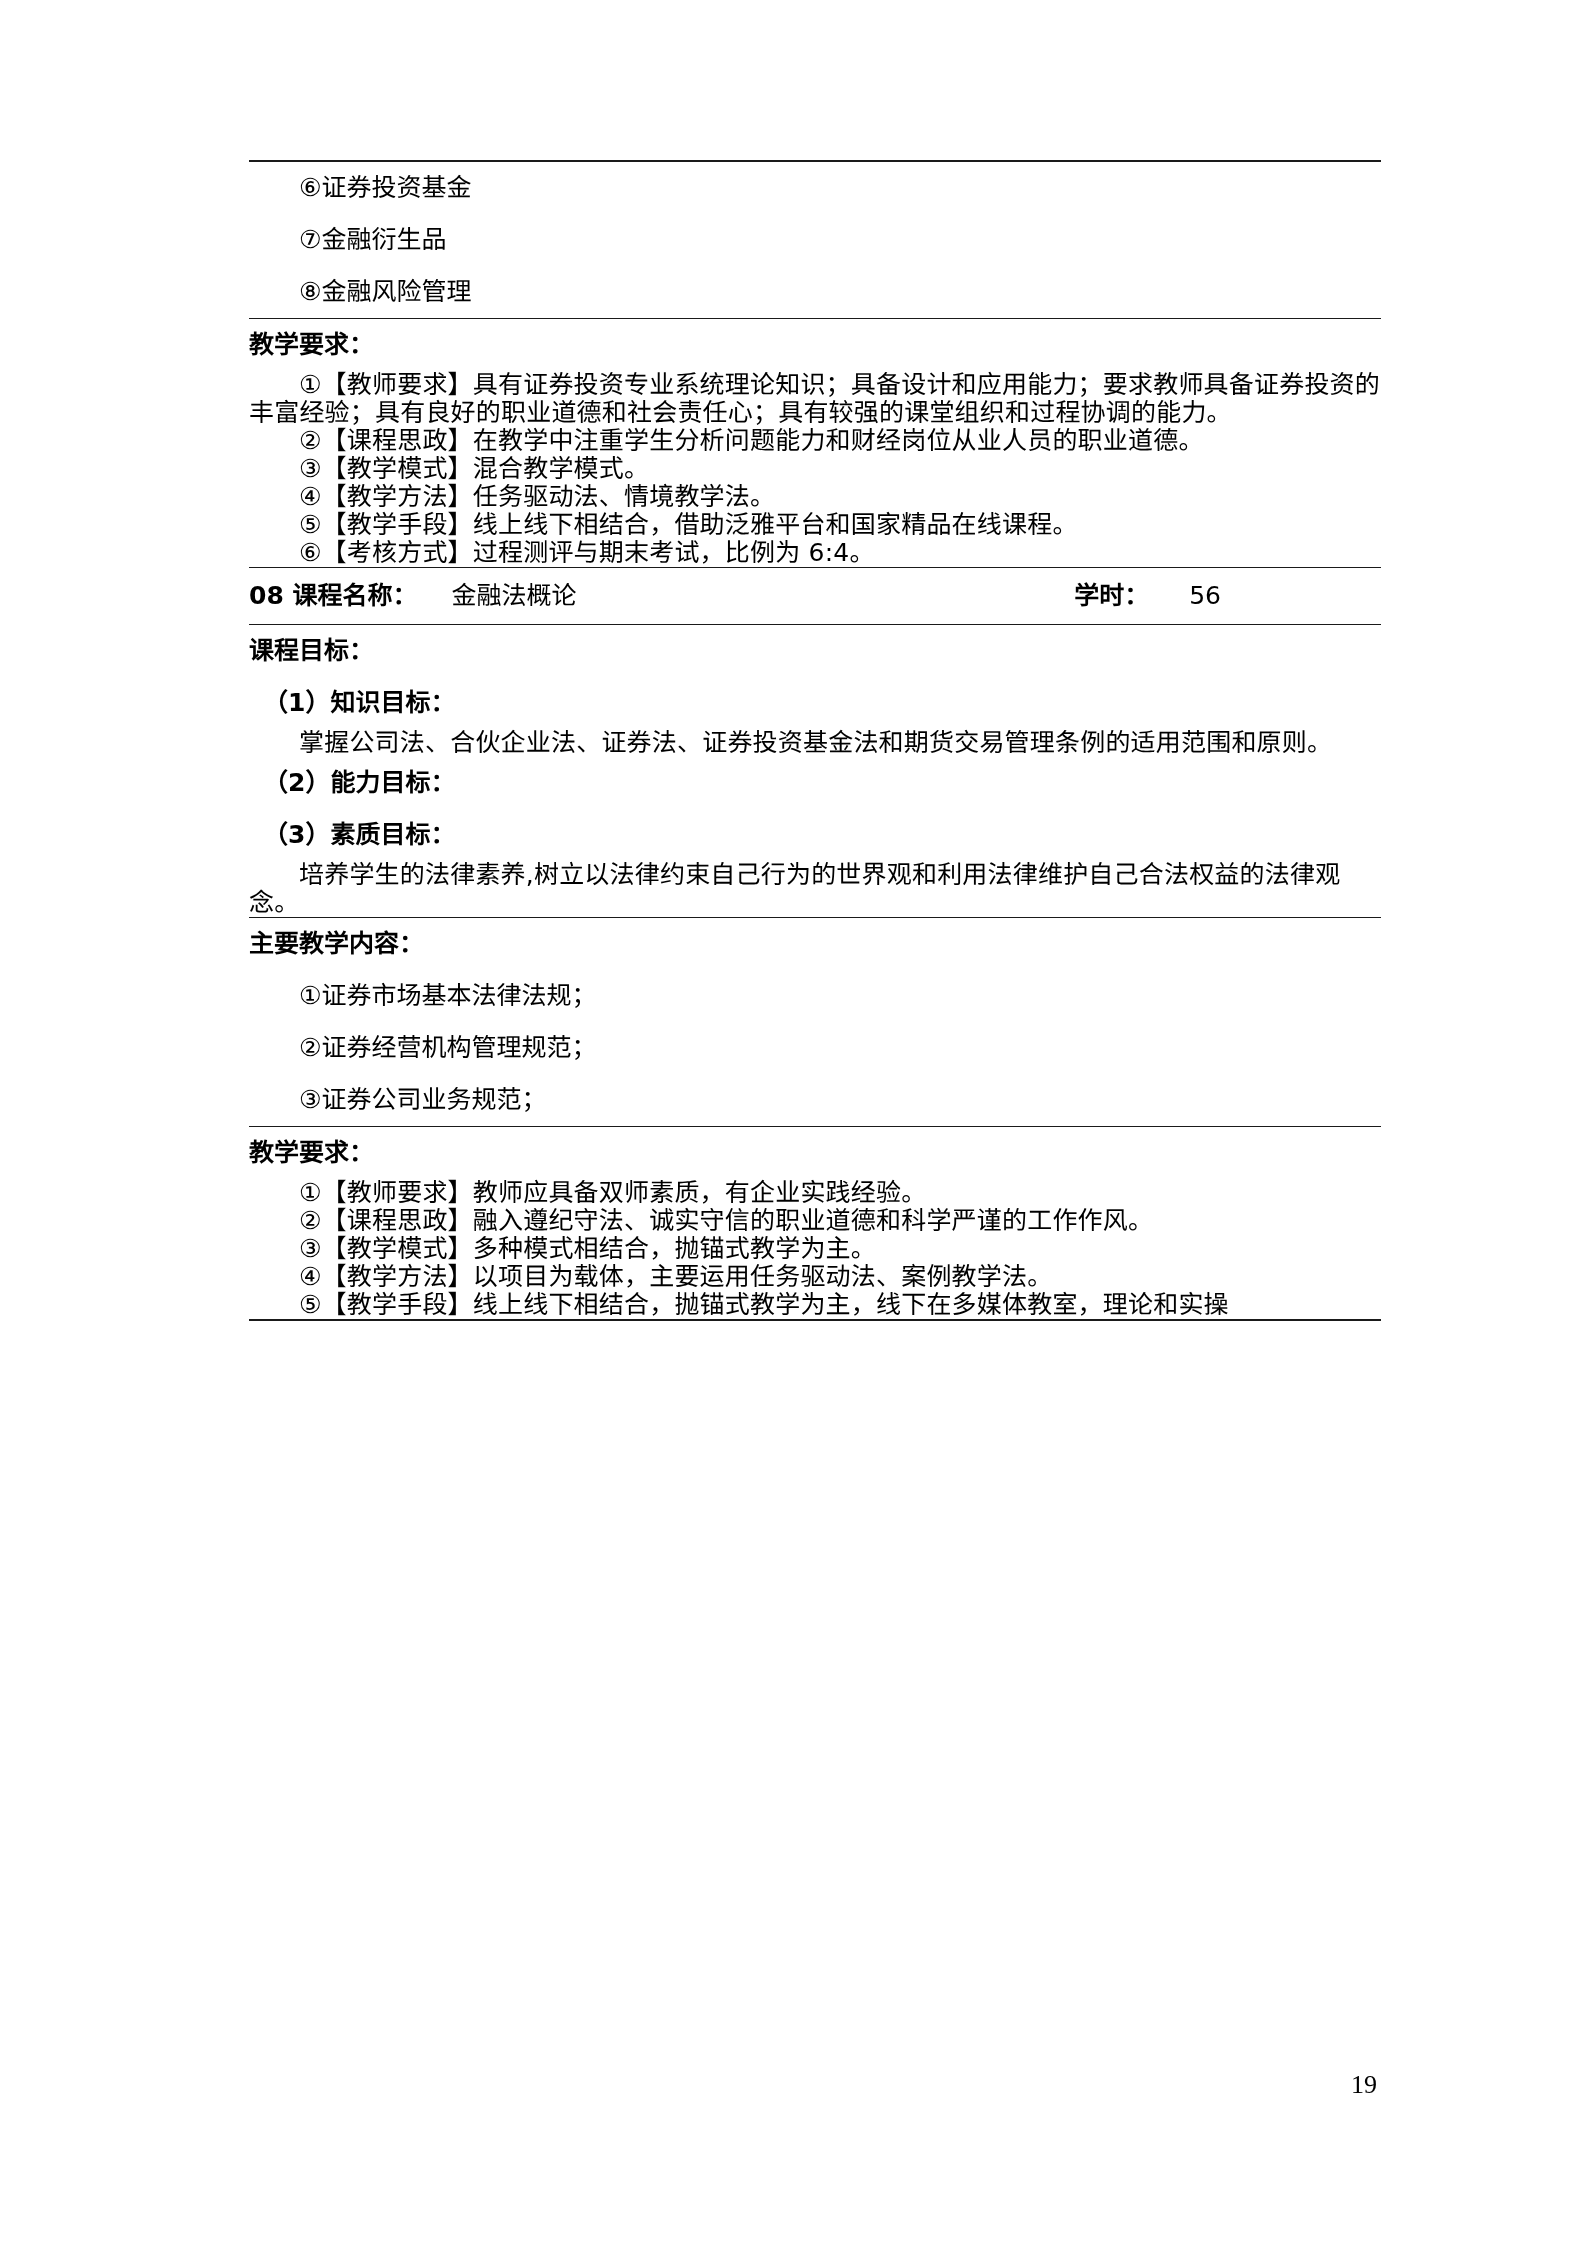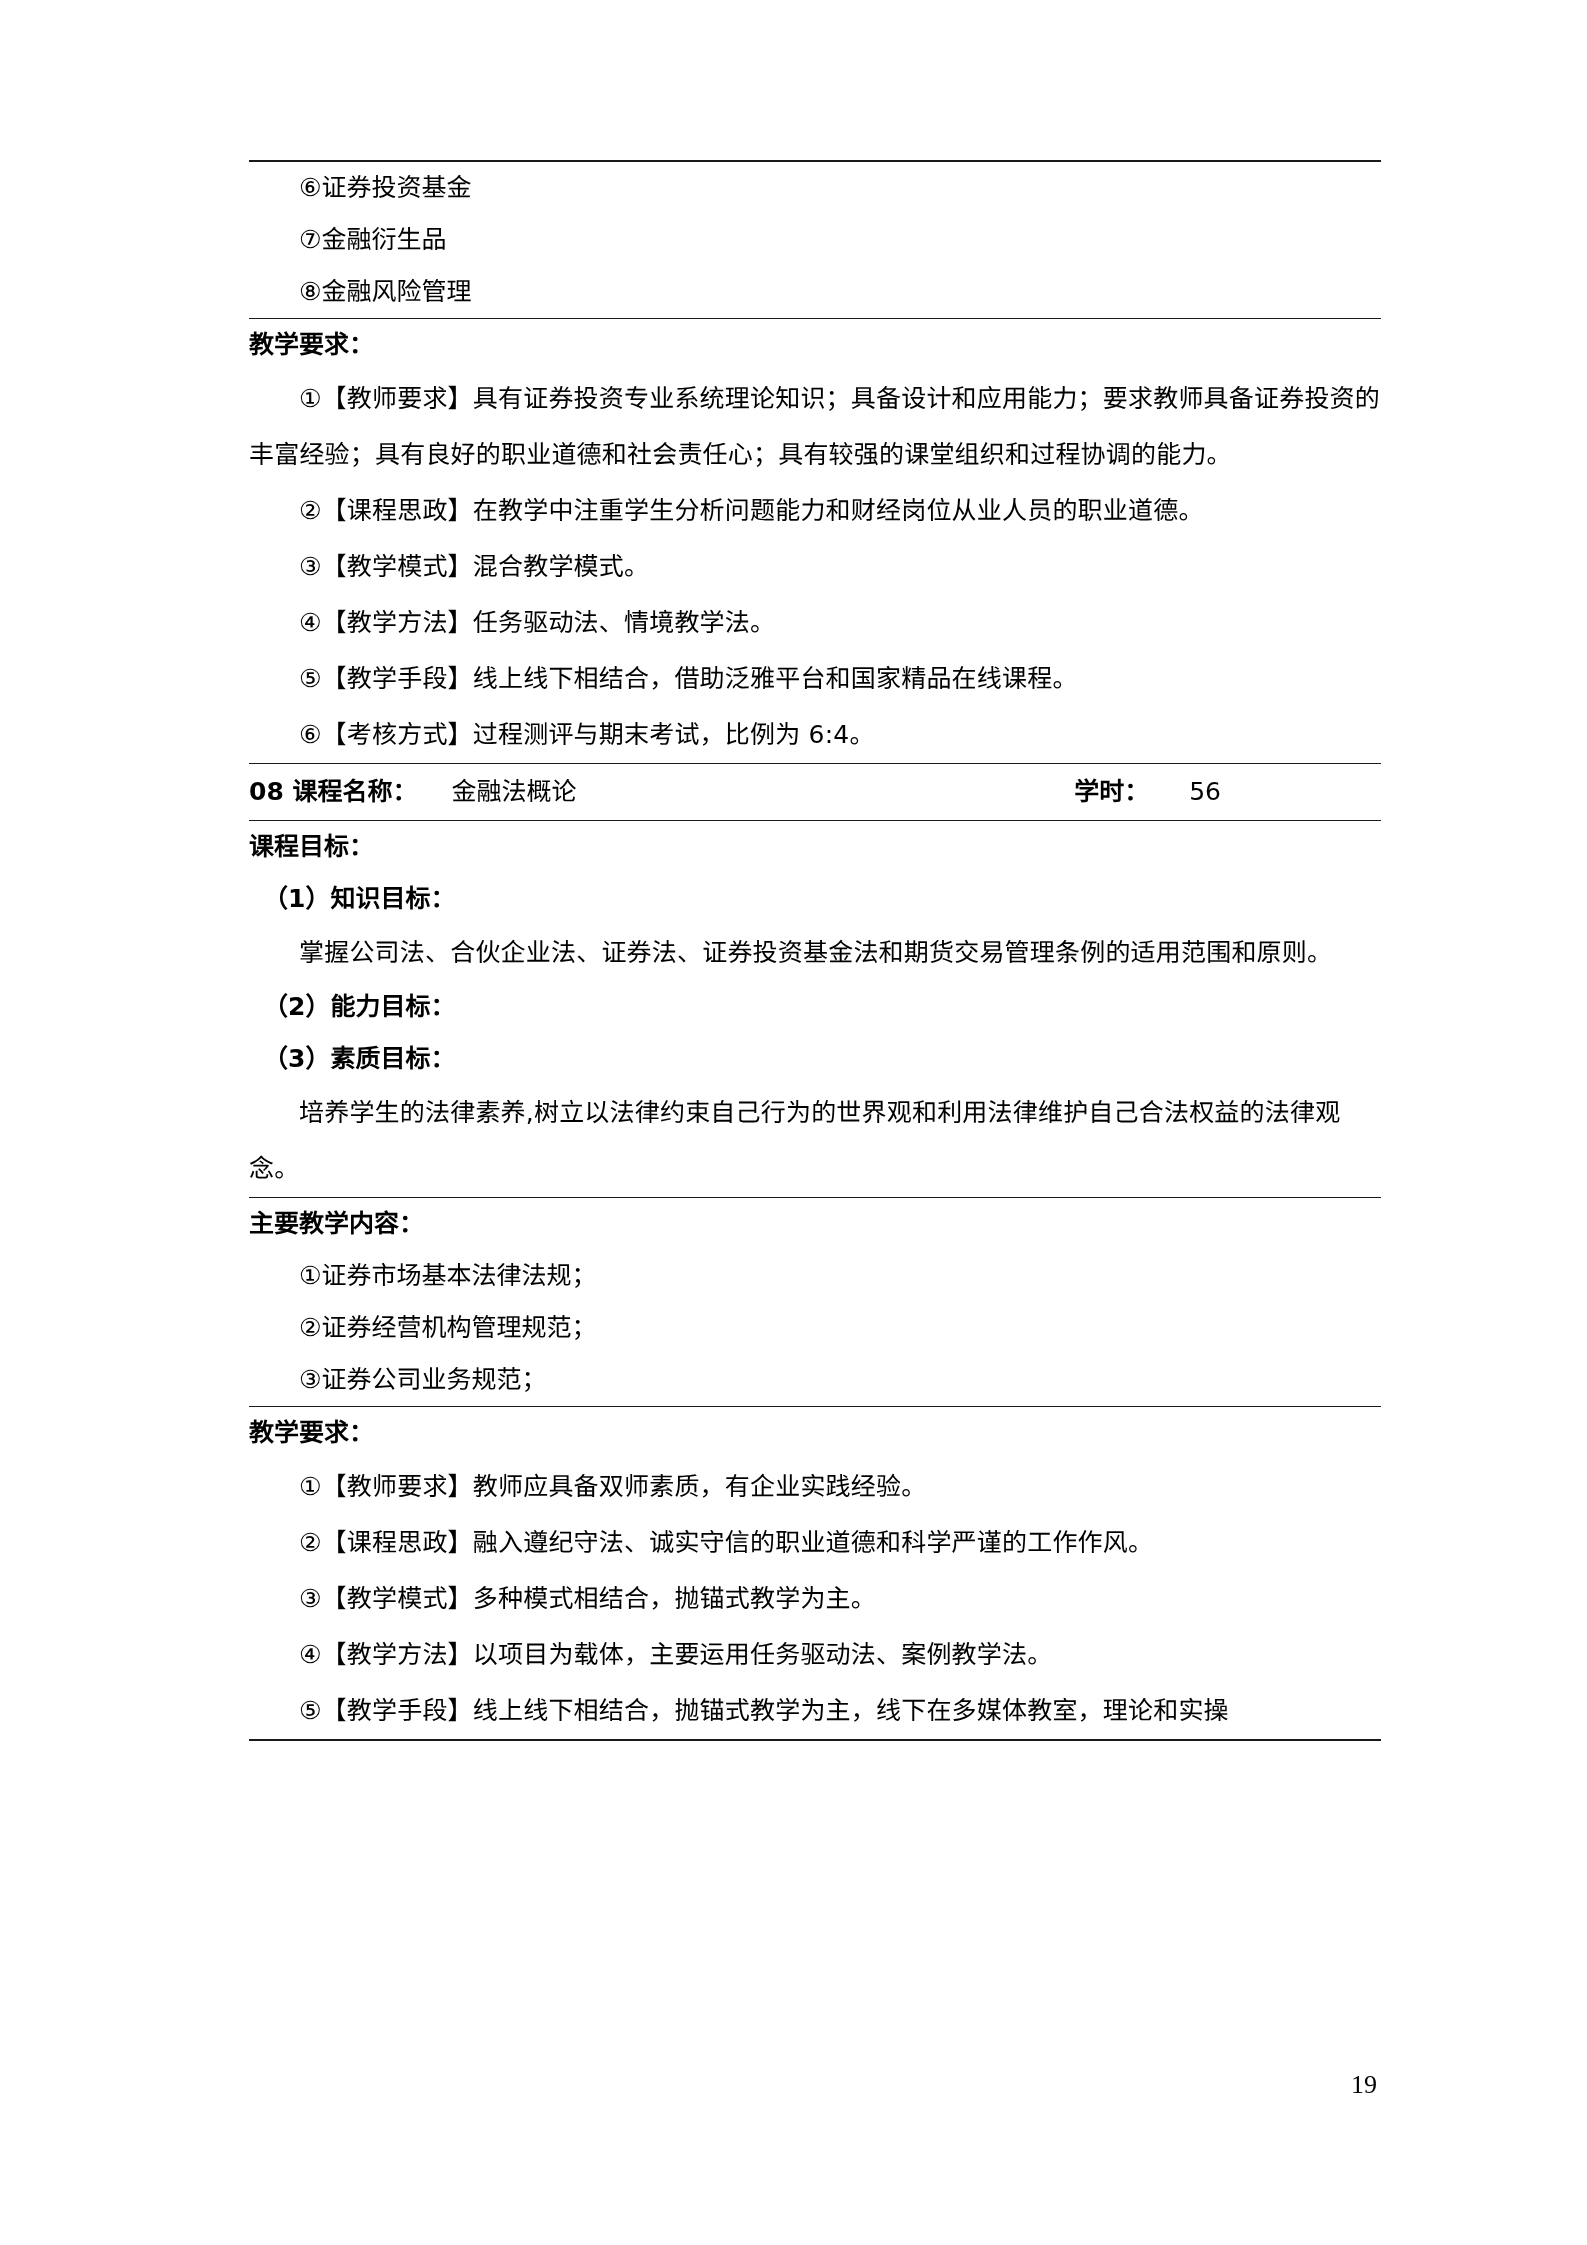--- a/index.html
+++ b/index.html
@@ -43,21 +43,21 @@
     height: 0;
   }
 
   .block {
     padding: 0;
   }
 
   
   .p {
     font-size: 25px;
-    line-height: 56px;
+    line-height: 28px;
     margin: 0;
     letter-spacing: 0.2px;
   }
   .p-indent {
     text-indent: 50px;
   }
   .section-head {
     font-size: 25px;
     line-height: 52px;
     font-weight: bold;

